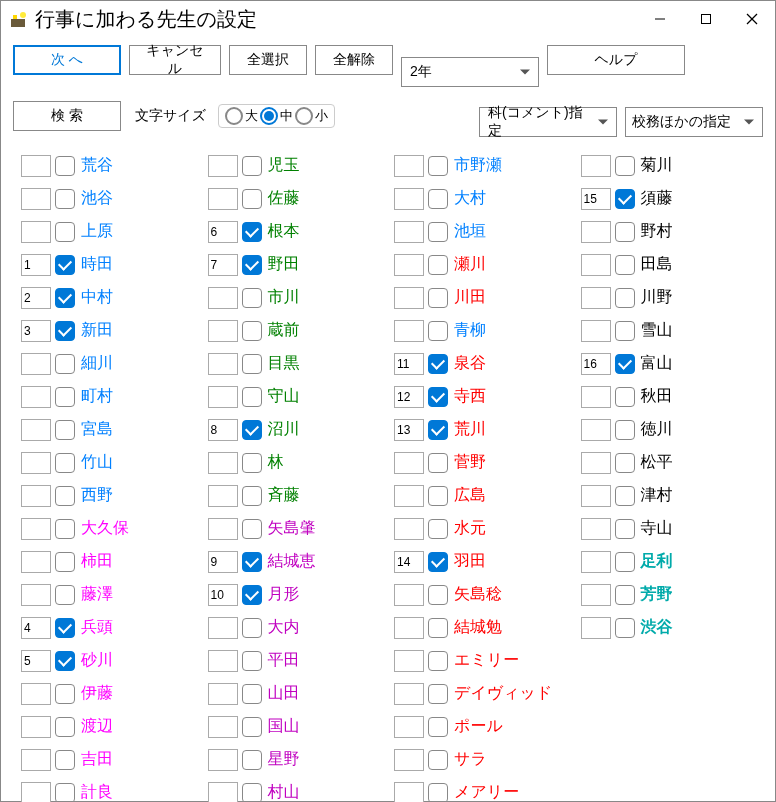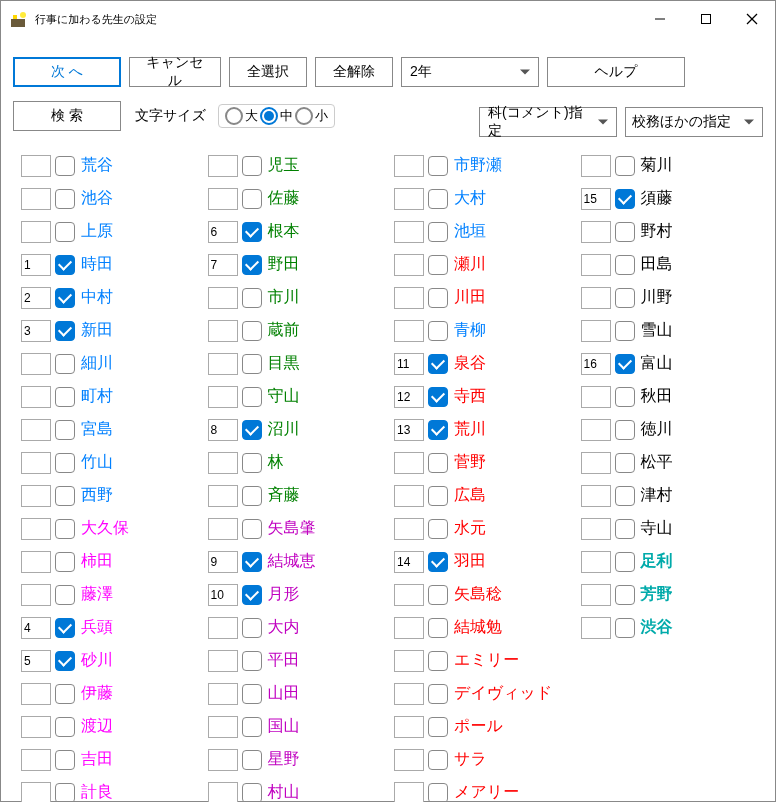--- a/index.html
+++ b/index.html
@@ -1,23 +1,23 @@
 <!DOCTYPE html>
 <html><head>
   <meta charset="utf-8">
   <style>
     * { box-sizing: border-box; margin: 0; padding: 0; }
     body { font-family: "Meiryo", "MS PGothic", sans-serif; font-size: 13px; background: #fff; }
     .window { width: 776px; height: 802px; border: 1px solid #888; background: #fff; position: relative; }
     .titlebar { display: flex; align-items: center; height: 36px; padding: 0 0 0 8px; }
     .titlebar-icon { width: 20px; height: 20px; margin-right: 6px; }
-    .title-text { flex: 1; font-size: 11px; }
+    .title-text { flex: 1; font-size: 20px; }
     .win-btn { width: 46px; height: 32px; display: flex; align-items: center; justify-content: center; font-size: 14px; cursor: pointer; }
     .win-btn svg { width: 12px; height: 12px; }
-    .toolbar { padding: 8px 21px 4px 12px; display: flex; flex-wrap: wrap; gap: 8px; align-items: flex-end; }
+    .toolbar { padding: 8px 21px 4px 12px; display: flex; flex-wrap: wrap; gap: 8px; align-items: flex-start; }
     .toolbar-row2 { padding: 4px 12px 8px 12px; display: flex; gap: 8px; align-items: center; }
     .btn { border: 1px solid #888; background: #fff; height: 30px; padding: 0 12px; cursor: pointer; font-family: inherit; font-size: 14px; display: flex; align-items: center; justify-content: center; }
     .btn-next { width: 108px; border: 2px solid #0078d7; color: #0078d7; }
     .btn-cancel { width: 92px; }
     .btn-all { width: 78px; }
     .btn-help { width: 138px; }
     .btn-search { width: 108px; }
     .select { border: 1px solid #888; height: 30px; padding: 0 24px 0 8px; font-family: inherit; font-size: 14px; background: #fff; position: relative; cursor: pointer; display: flex; align-items: center; margin-top: 12px; }
     .select::after { content: ""; position: absolute; right: 8px; top: 50%; transform: translateY(-25%); border: 5px solid transparent; border-top-color: #555; }
     .sel-year { width: 138px; }

